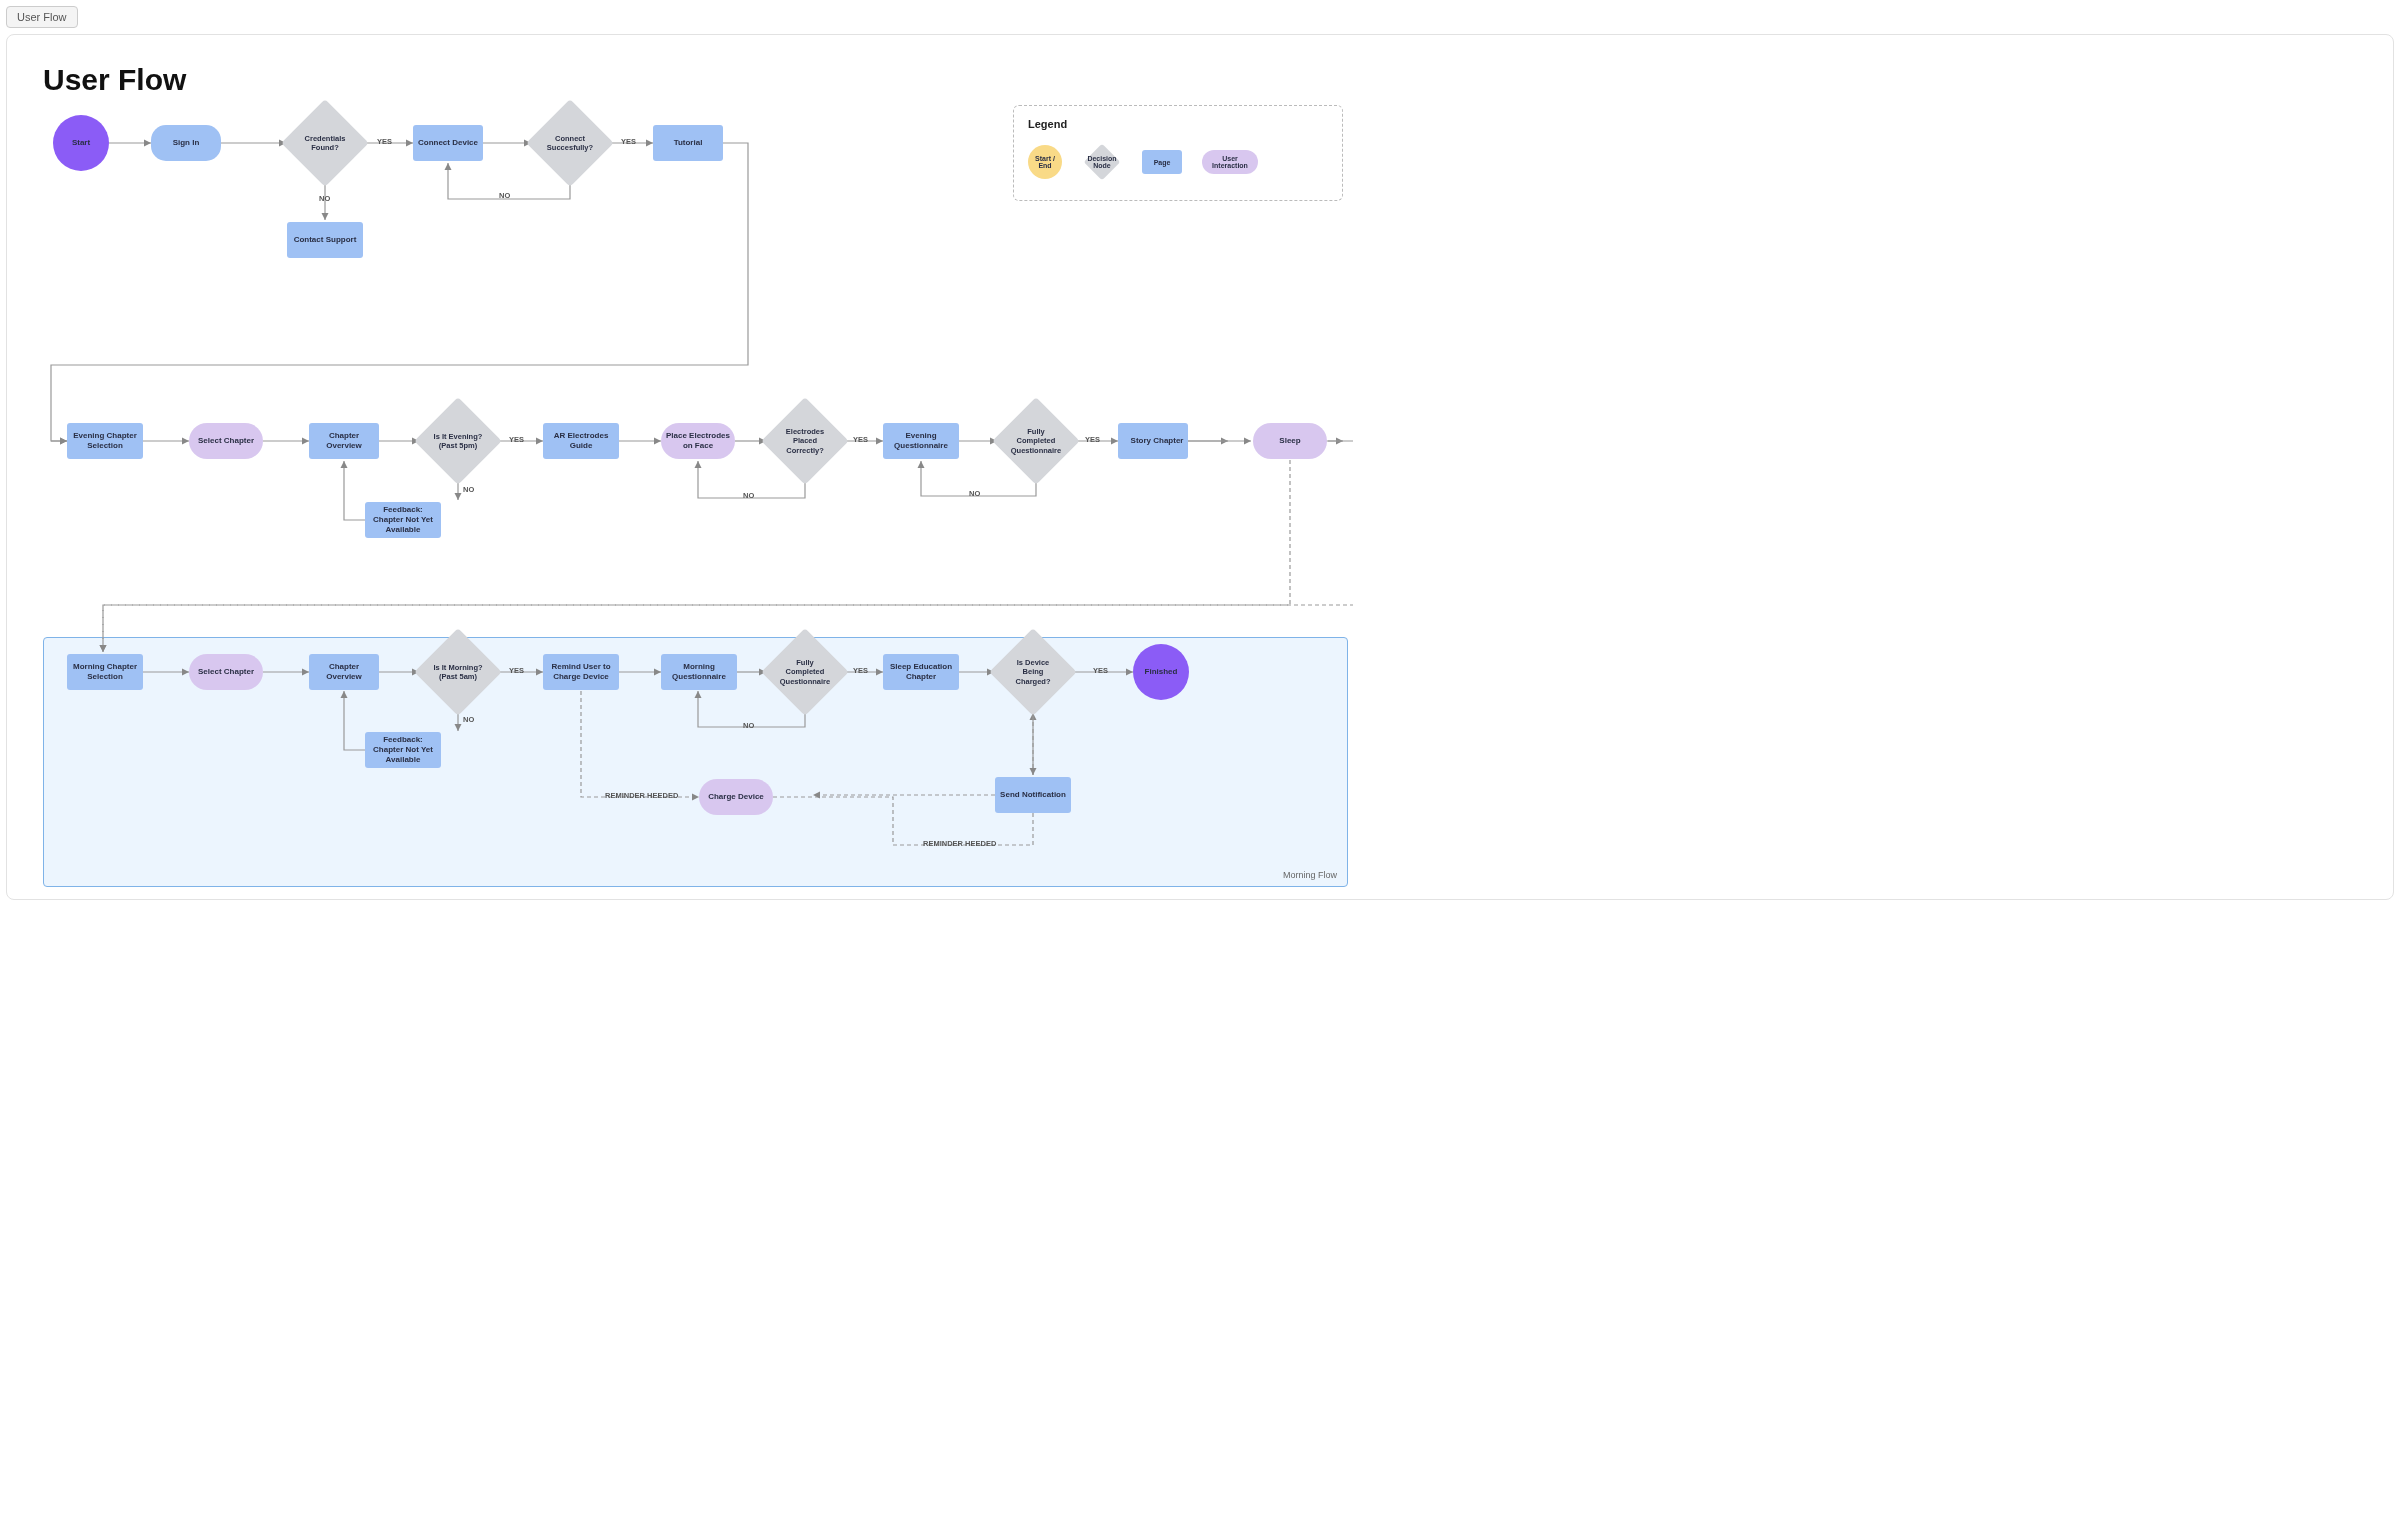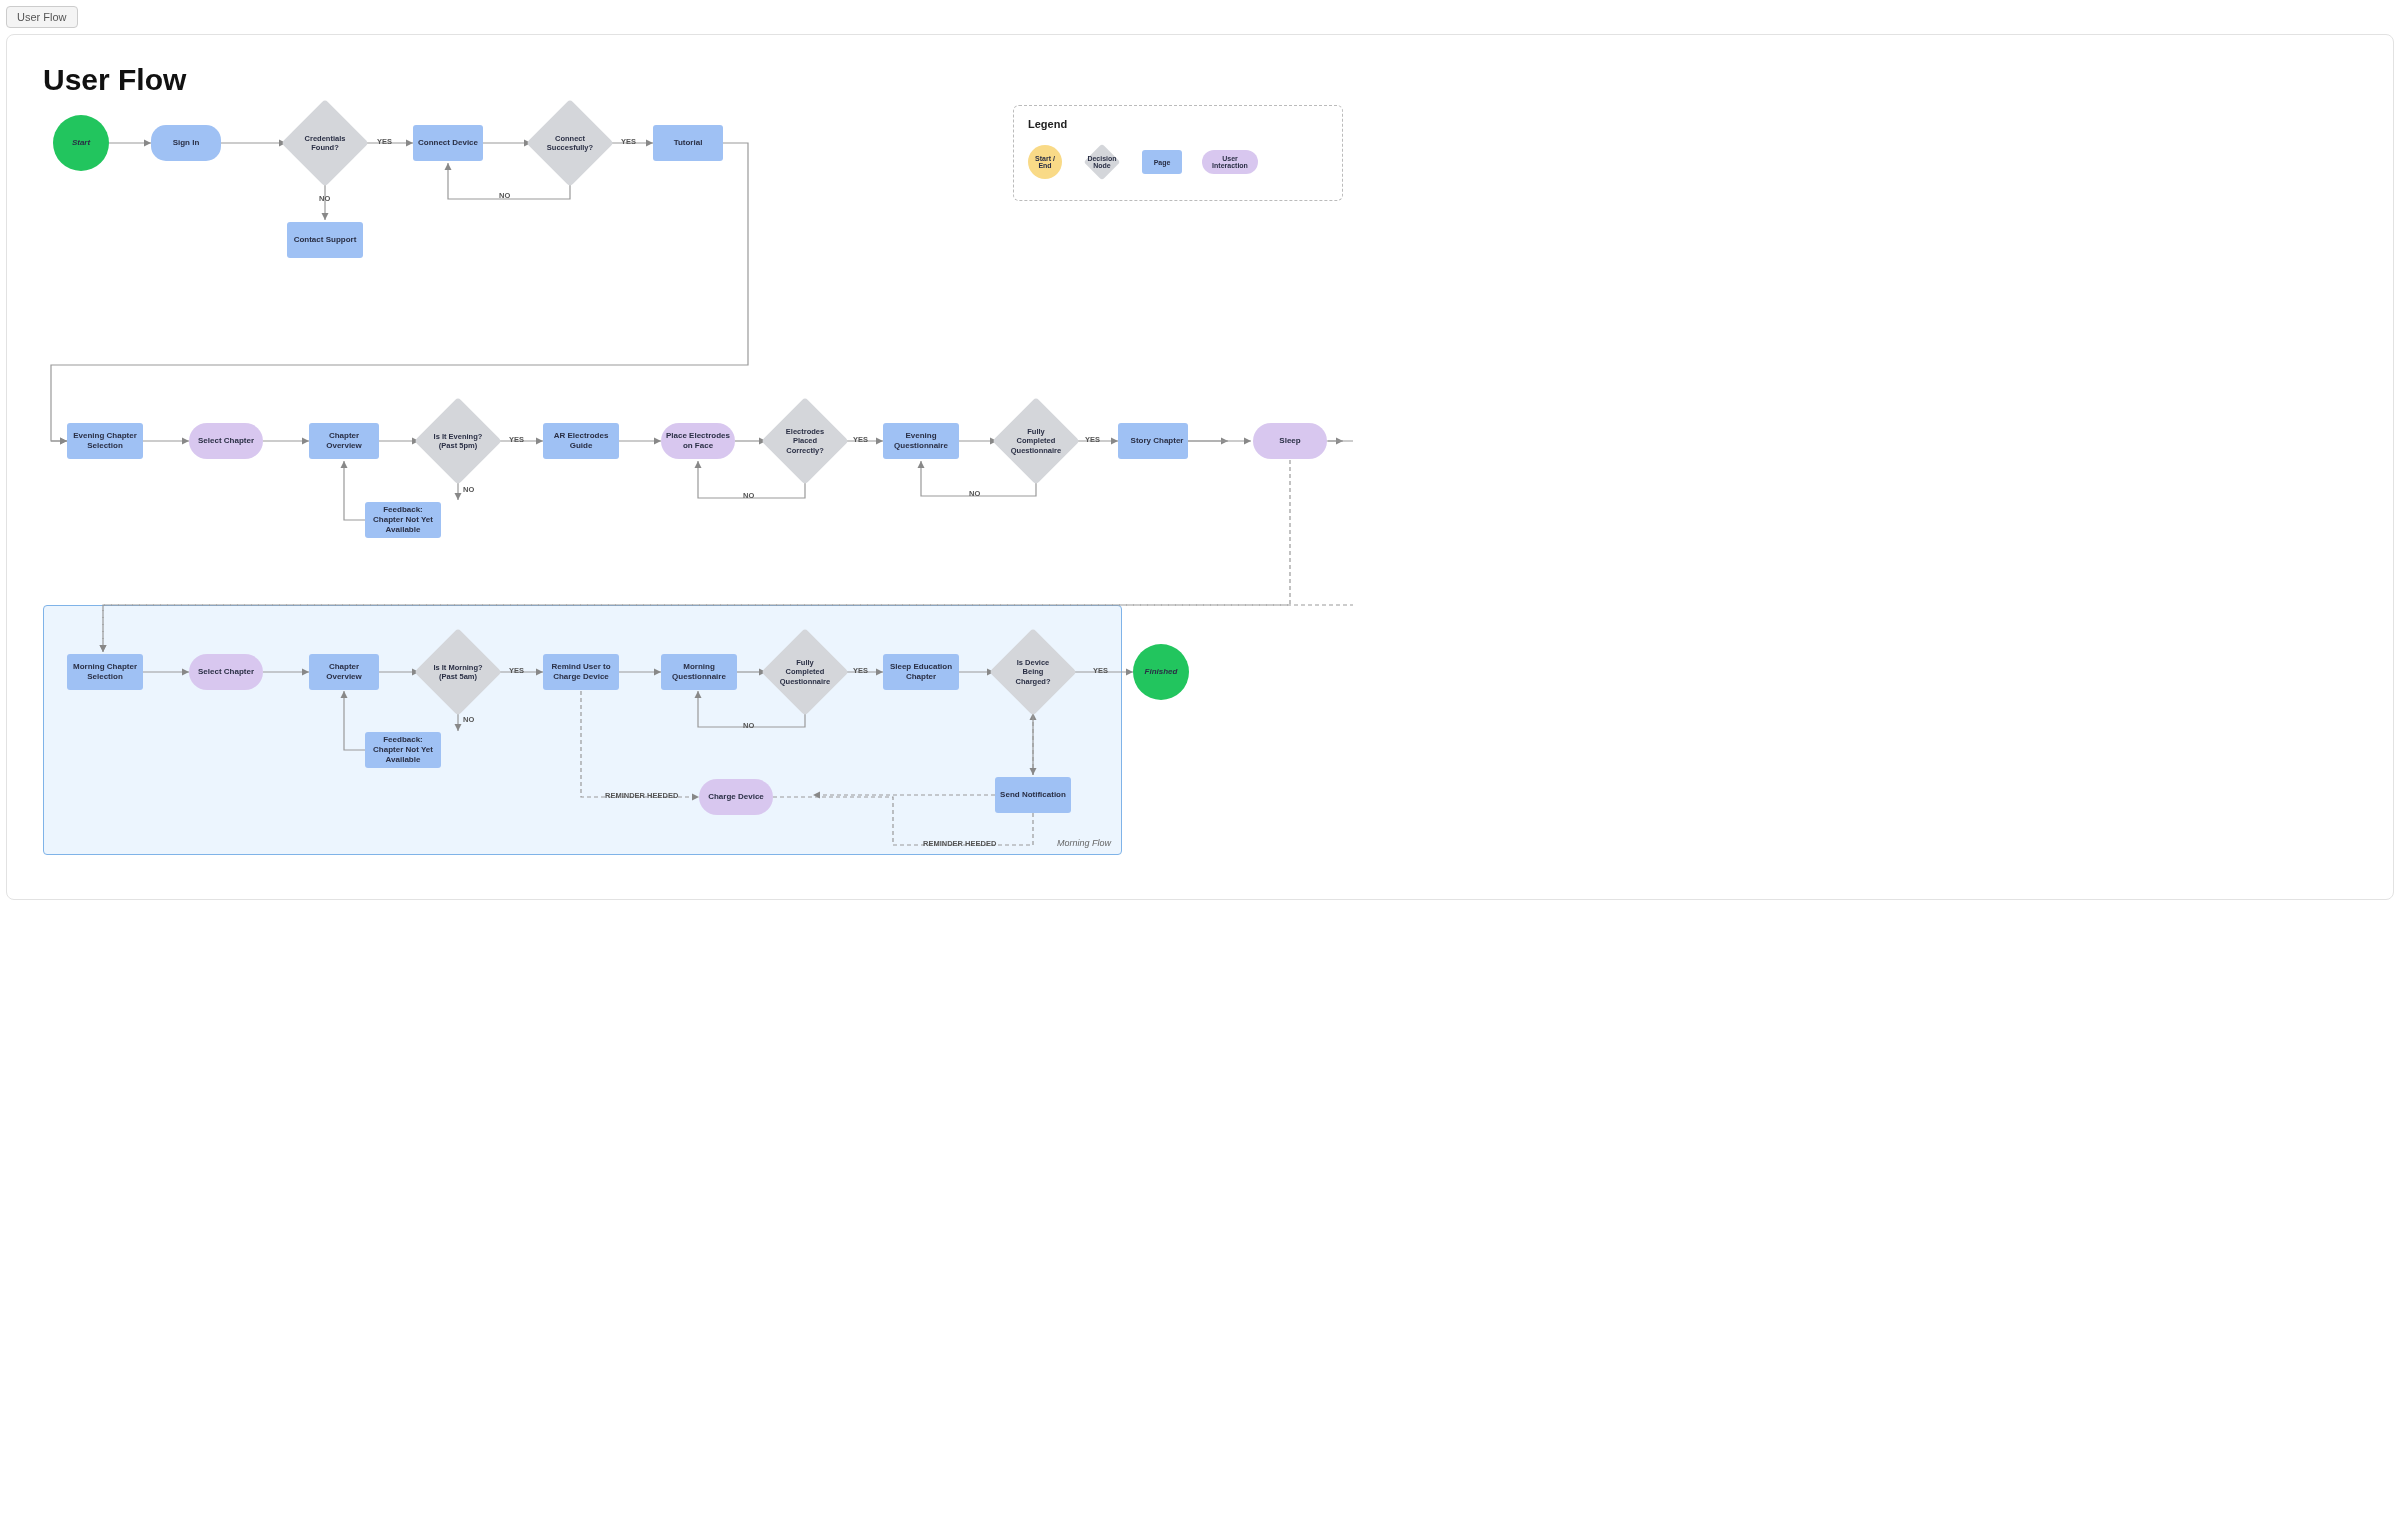--- a/index.html
+++ b/index.html
@@ -58,22 +58,21 @@
     text-align: center;
     font-size: 8px;
     font-weight: 600;
     color: #2a2f45;
     line-height: 1.25;
     padding: 4px;
   }
   .circle {
     width: 56px; height: 56px;
     border-radius: 50%;
-    background: #22c55e;
-    font-style: italic;
+    background: #8b5cf6;
   }
   .rect-page {
     width: 70px; height: 36px;
     border-radius: 3px;
     background: #9fc1f4;
   }
   .rect-page.wide { width: 76px; }
   .pill {
     width: 74px; height: 36px;
     border-radius: 18px;
@@ -159,21 +158,21 @@
 
 
 
 <div class="tab" data-name="tab-user-flow">User Flow</div>
 
 <div class="page" data-name="page-container">
   <h1 data-name="page-title">User Flow</h1>
 
   <div class="canvas" data-name="flow-canvas">
 
-    <div class="zone zone-morning" data-name="zone-morning" style="left:0px; top:500px; width:1079px; height:250px;font-style:italic;">
+    <div class="zone zone-morning" data-name="zone-morning" style="left:0px; top:532px; width:1305px; height:250px;">
       <div class="zone-label" data-name="zone-morning-label">Morning Flow</div>
     </div>
 
     <div class="legend" data-name="legend-box" style="left:970px; top:0px; width:330px;">
       <div class="legend-title" data-name="legend-title">Legend</div>
       <div class="legend-row">
         <div class="leg-item" data-name="legend-start-end">
           <div class="leg-circle leg-inner">Start / End</div>
         </div>
         <div class="leg-item" data-name="legend-decision" style="position:relative; width:40px; height:40px; display:flex; align-items:center; justify-content:center;">

